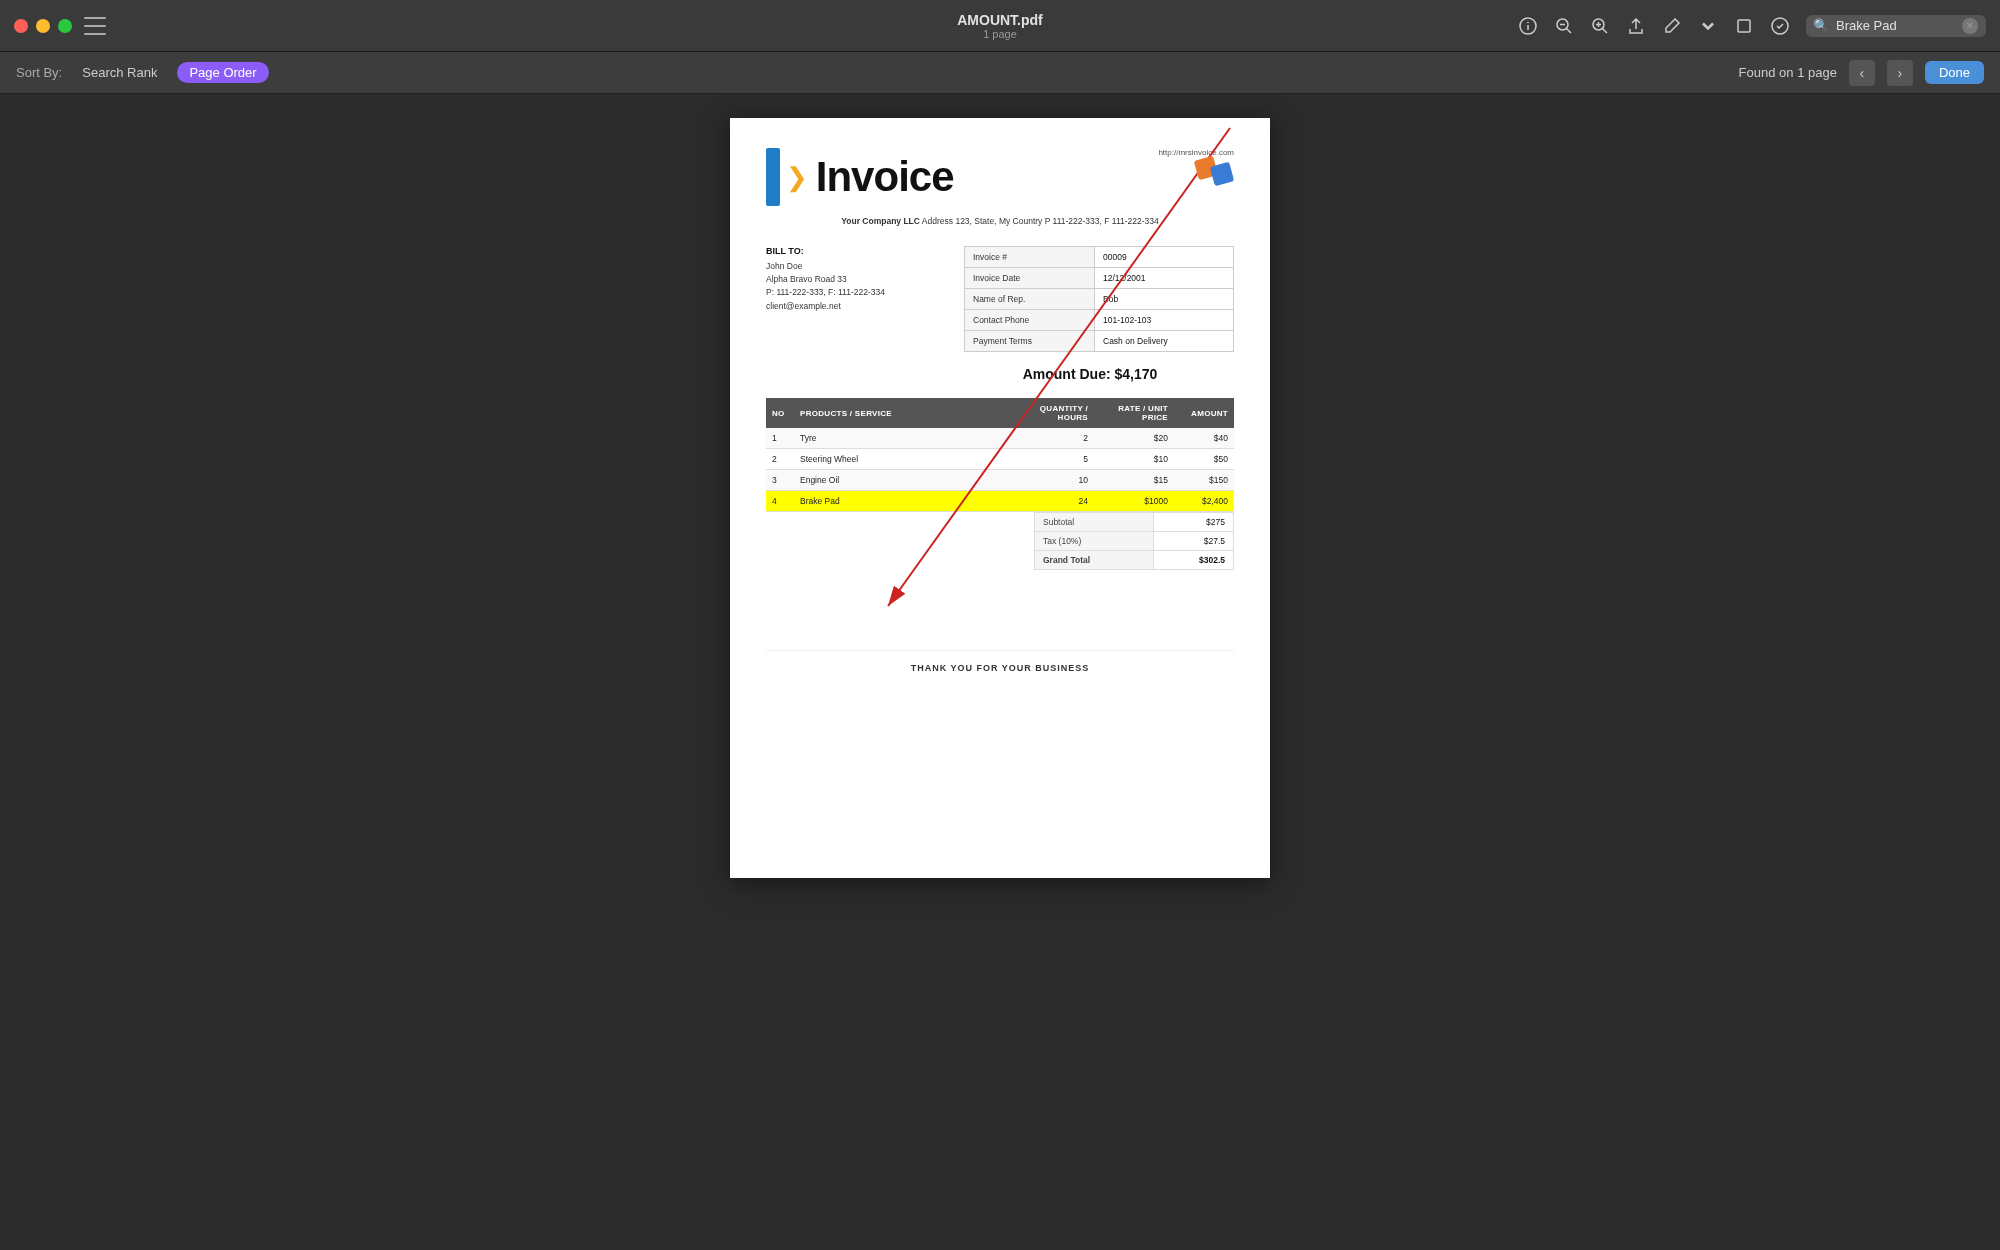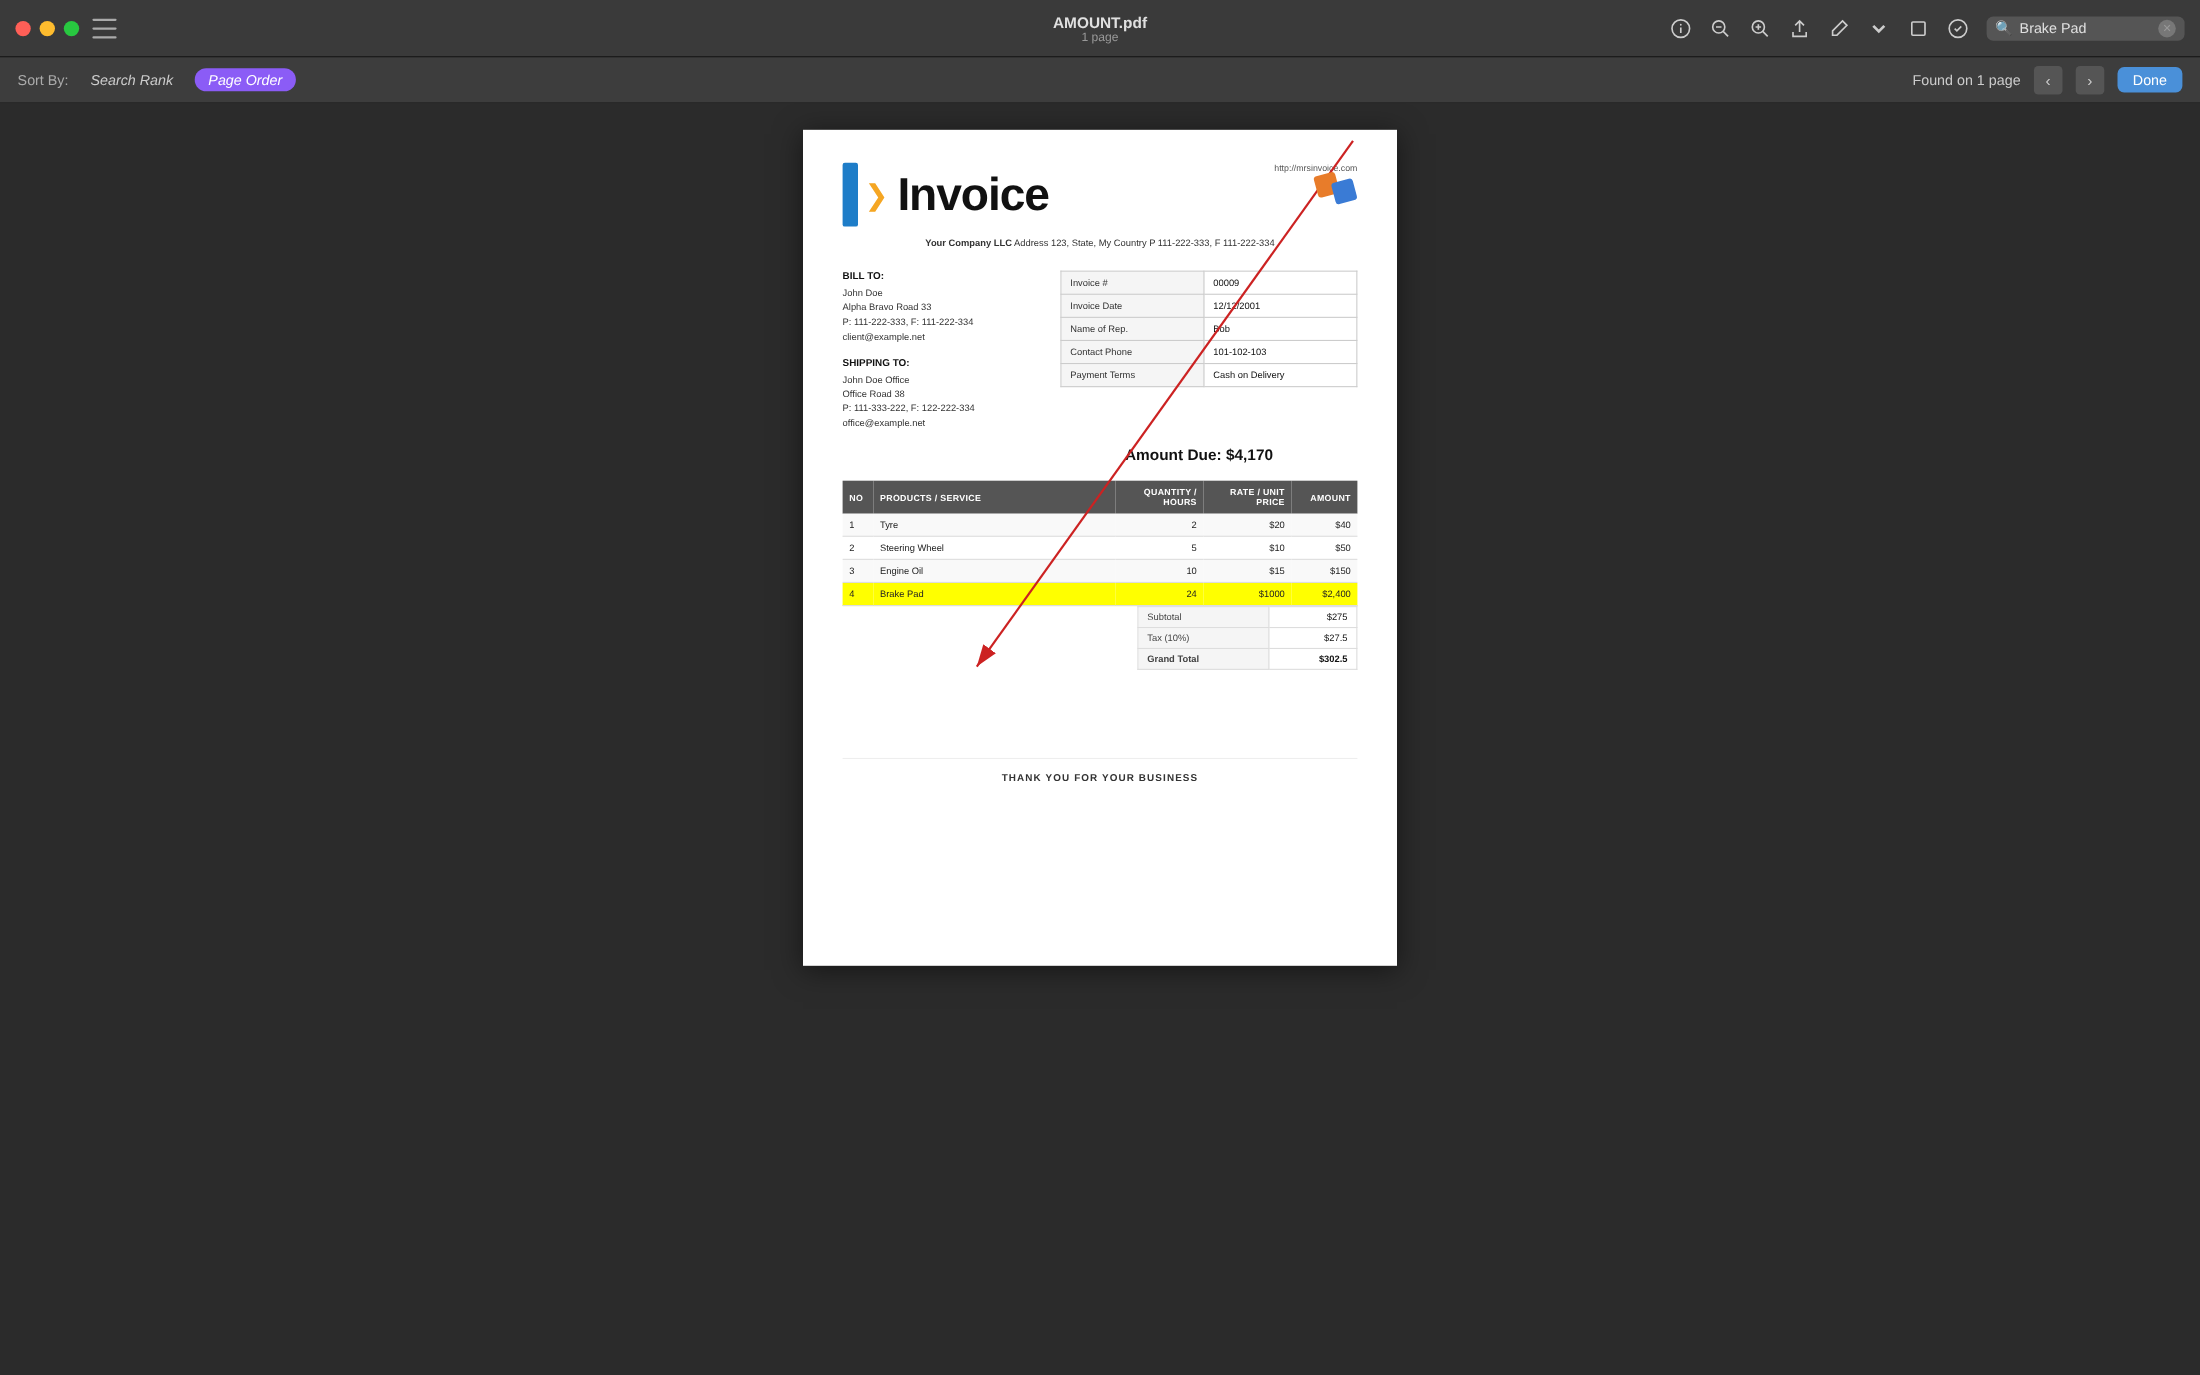--- a/index.html
+++ b/index.html
@@ -118,21 +118,20 @@
       font-size: 13px;
     }
     .sort-btn {
       color: #ccc;
       font-size: 13px;
       cursor: pointer;
       padding: 3px 8px;
       border-radius: 4px;
       background: transparent;
       border: none;
-      font-style: italic;
     }
     .sort-btn.active {
       background: #8b5cf6;
       color: #fff;
       border-radius: 14px;
       padding: 3px 12px;
     }
     .found-text {
       margin-left: auto;
       color: #ccc;
@@ -498,29 +497,20 @@
 
     <div style="display:flex; gap:16px; margin-bottom:14px;">
       <div style="flex:1;">
         <div class="bill-block">
           <div class="bill-label">BILL TO:</div>
           <div class="bill-content">
             <div>John Doe</div>
             <div>Alpha Bravo Road 33</div>
             <div>P: 111-222-333, F: 111-222-334</div>
             <div>client@example.net</div>
-          </div>
-        </div>
-        <div style="margin-top:12px;">
-          <div class="bill-label">SHIPPING TO:</div>
-          <div class="bill-content">
-            <div>John Doe Office</div>
-            <div>Office Road 38</div>
-            <div>P: 111-333-222, F: 122-222-334</div>
-            <div>office@example.net</div>
           </div>
         </div>
       </div>
       <div class="invoice-info-table">
         <table class="info-table">
           <tbody id="info-table-body">
               <tr>
                 <td>Invoice #</td>
                 <td>00009</td>
               </tr>

